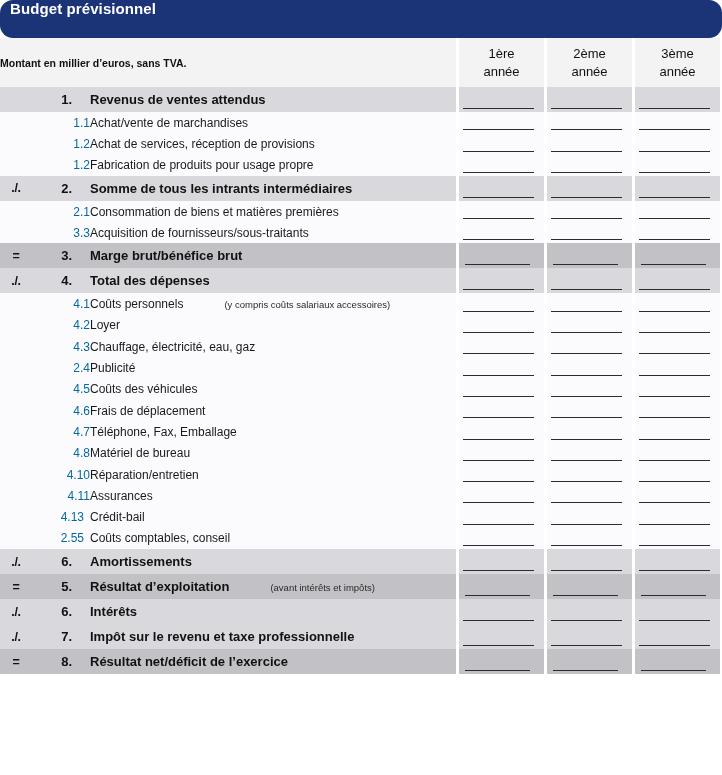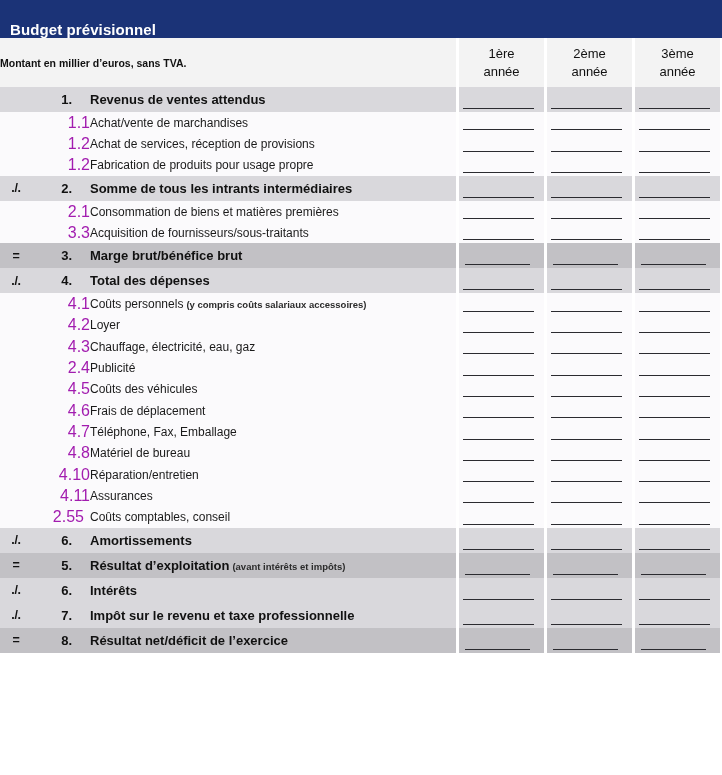--- a/index.html
+++ b/index.html
@@ -21,23 +21,24 @@
     height: 775px;
     background: #ffffff;
     box-sizing: border-box;
   }
 
   
   .banner {
     height: 38px;
     background: #1b3377;
     display: flex;
-    align-items: flex-end;
+    align-items: flex-start;
     padding-left: 10px;
     box-sizing: border-box;
+    border-radius: 13px;
   }
   .banner-title {
     color: #ffffff;
     font-size: 15px;
     font-weight: bold;
     letter-spacing: 0.1px;
   }
 
   
   table.budget {
@@ -95,22 +96,22 @@
   td.op {
     text-align: center;
     font-size: 12.5px;
     font-weight: bold;
     color: #111111;
     letter-spacing: -0.3px;
   }
   td.num {
     text-align: right;
     padding-right: 9px;
-    color: #a21caf;
-    font-size: 16px;
+    color: #0369a1;
+    font-size: 12px;
   }
   tr.section td.num, tr.result td.num {
     font-weight: bold;
     font-size: 13px;
     color: #111111;
     padding-right: 18px;
   }
   td.label {
     padding-left: 14px;
     font-size: 12px;
@@ -118,23 +119,24 @@
     white-space: nowrap;
     overflow: hidden;
   }
   tr.section td.label, tr.result td.label {
     font-size: 13px;
     font-weight: bold;
     color: #111111;
   }
   .sub {
     font-size: 9.5px;
-    font-weight: bold;
+    font-weight: normal;
     color: #2b2b2b;
-    padding-left: 3px;
+    padding-left: 9px;
+    margin-left: 32px;
   }
   tr.indent-13 td.num { padding-right: 6px; }
 
   
   td.gapcell { background: #ffffff; }
   td.year {
     position: relative;
   }
   td.year .line {
     position: absolute;
@@ -519,20 +521,37 @@
           <td class="year bg-detail">
             <span class="line"></span>
           </td>
           <td class="gapcell"></td>
           <td class="year bg-detail">
             <span class="line"></span>
           </td>
         </tr>
         <tr class="row detail indent-13">
           <td class="op bg-detail"></td>
+          <td class="num bg-detail">4.13</td>
+          <td class="label bg-detail"><span>Crédit-bail</span></td>
+          <td class="gapcell"></td>
+          <td class="year bg-detail">
+            <span class="line"></span>
+          </td>
+          <td class="gapcell"></td>
+          <td class="year bg-detail">
+            <span class="line"></span>
+          </td>
+          <td class="gapcell"></td>
+          <td class="year bg-detail">
+            <span class="line"></span>
+          </td>
+        </tr>
+        <tr class="row detail indent-13">
+          <td class="op bg-detail"></td>
           <td class="num bg-detail">2.55</td>
           <td class="label bg-detail"><span>Coûts comptables, conseil</span></td>
           <td class="gapcell"></td>
           <td class="year bg-detail">
             <span class="line"></span>
           </td>
           <td class="gapcell"></td>
           <td class="year bg-detail">
             <span class="line"></span>
           </td>

